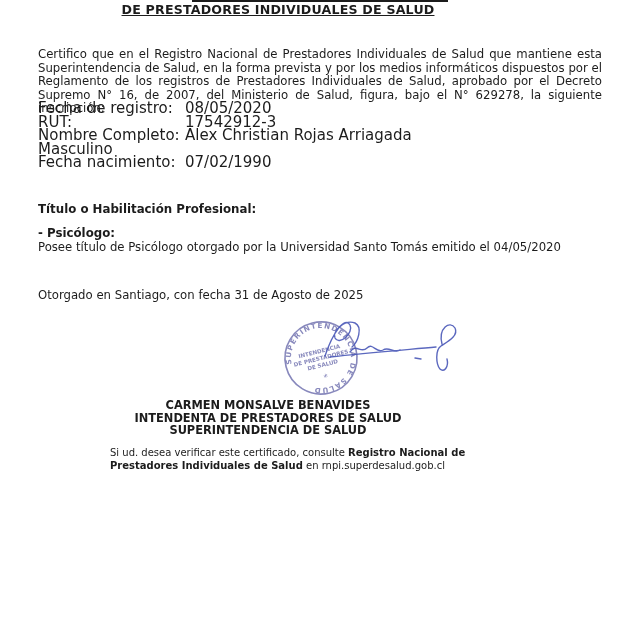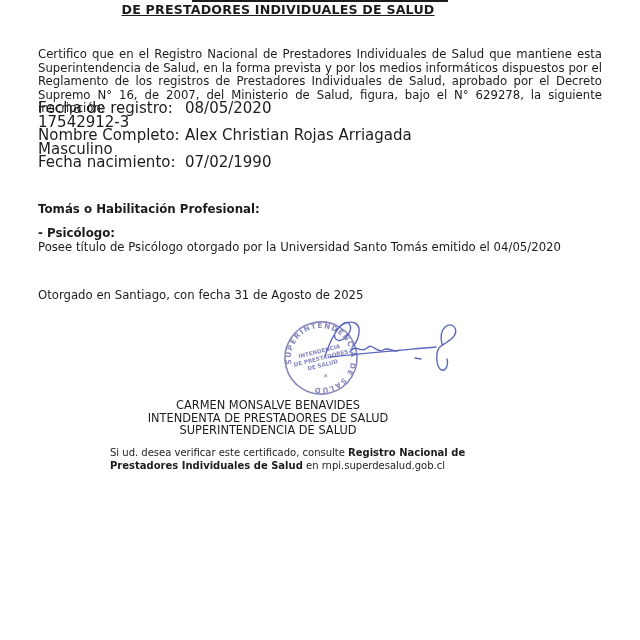--- a/index.html
+++ b/index.html
@@ -41,21 +41,21 @@
   .prof-detail  { position:absolute; top:240px; left:38px; font-size:11.7px; }
   .issued-line  { position:absolute; top:288px; left:38px; font-size:11.7px; }
 
   
   .stamp-svg { position:absolute; top:315px; left:278px; width:86px; height:86px; opacity:0.82; }
   .sig-svg   { position:absolute; top:312px; left:295px; width:165px; height:72px; }
 
   
   .signatory {
     position:absolute; top:399px; left:0; width:536px;
-    text-align:center; font-weight:normal; font-size:11.4px; line-height:12.6px;
+    text-align:center; font-weight:bold; font-size:11.4px; line-height:12.6px;
   }
 
   
   .footer {
     position:absolute; top:446px; left:110px; width:420px;
     text-align:left; font-size:10px; line-height:13px;
   }
   .footer b { font-weight:bold; }
 </style>
 </head>
@@ -67,36 +67,37 @@
   <div class="title-line">DE PRESTADORES INDIVIDUALES DE SALUD</div>
 
   <div class="intro">Certifico que en el Registro Nacional de Prestadores Individuales de Salud que mantiene esta Superintendencia de Salud, en la forma prevista y por los medios informáticos dispuestos por el Reglamento de los registros de Prestadores Individuales de Salud, aprobado por el Decreto Supremo N° 16, de 2007, del Ministerio de Salud, figura, bajo el N° 629278, la siguiente inscripción:</div>
 
   <div class="fields">
     <div class="field-row">
       <span class="field-label">Fecha de registro:</span>
       <span class="field-value">08/05/2020</span>
     </div>
     <div class="field-row">
+      <span class="field-label">RUT:</span>
       <span class="field-value">17542912-3</span>
     </div>
     <div class="field-row">
       <span class="field-label">Nombre Completo:</span>
       <span class="field-value">Alex Christian Rojas Arriagada</span>
     </div>
     <div class="field-row">
       <span class="field-value">Masculino</span>
     </div>
     <div class="field-row">
       <span class="field-label">Fecha nacimiento:</span>
       <span class="field-value">07/02/1990</span>
     </div>
   </div>
 
-  <div class="section-title">Tomás o Habilitación Profesional:</div>
+  <div class="section-title">Título o Habilitación Profesional:</div>
   <div class="prof-title">- Psicólogo:</div>
   <div class="prof-detail">Posee título de Psicólogo otorgado por la Universidad Santo Tomás emitido el 04/05/2020</div>
 
   <div class="issued-line">Otorgado en Santiago, con fecha 31 de Agosto de 2025</div>
 
   <svg class="stamp-svg" viewBox="0 0 86 86">
     <g transform="rotate(-14 43 43)" fill="none" stroke="#6e6fae">
       <circle cx="43" cy="43" r="36" stroke-width="1.6"></circle>
       <path id="ringPath" d="M 13,43 A 30,30 0 1 1 73,43 A 30,30 0 1 1 13,43" stroke="none"></path>
       <text font-size="7.2" font-weight="bold" letter-spacing="1.2" fill="#6e6fae" stroke="none">

